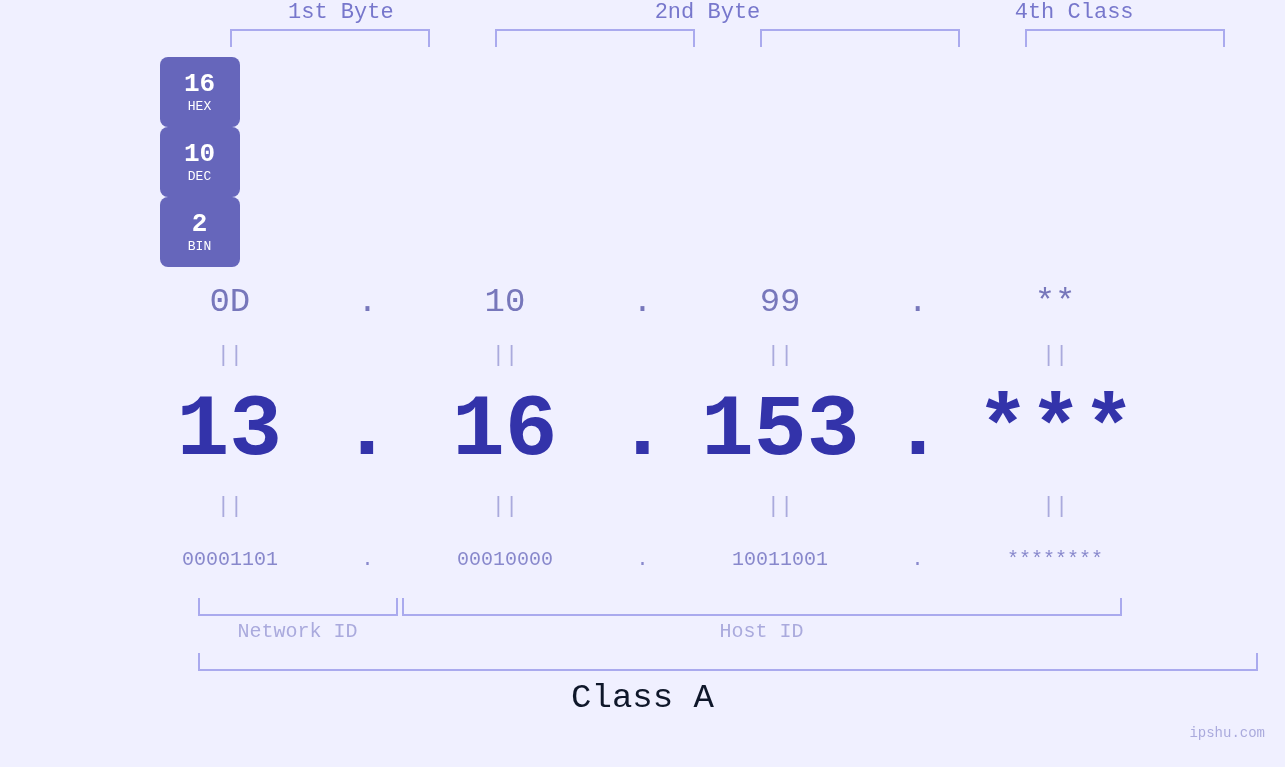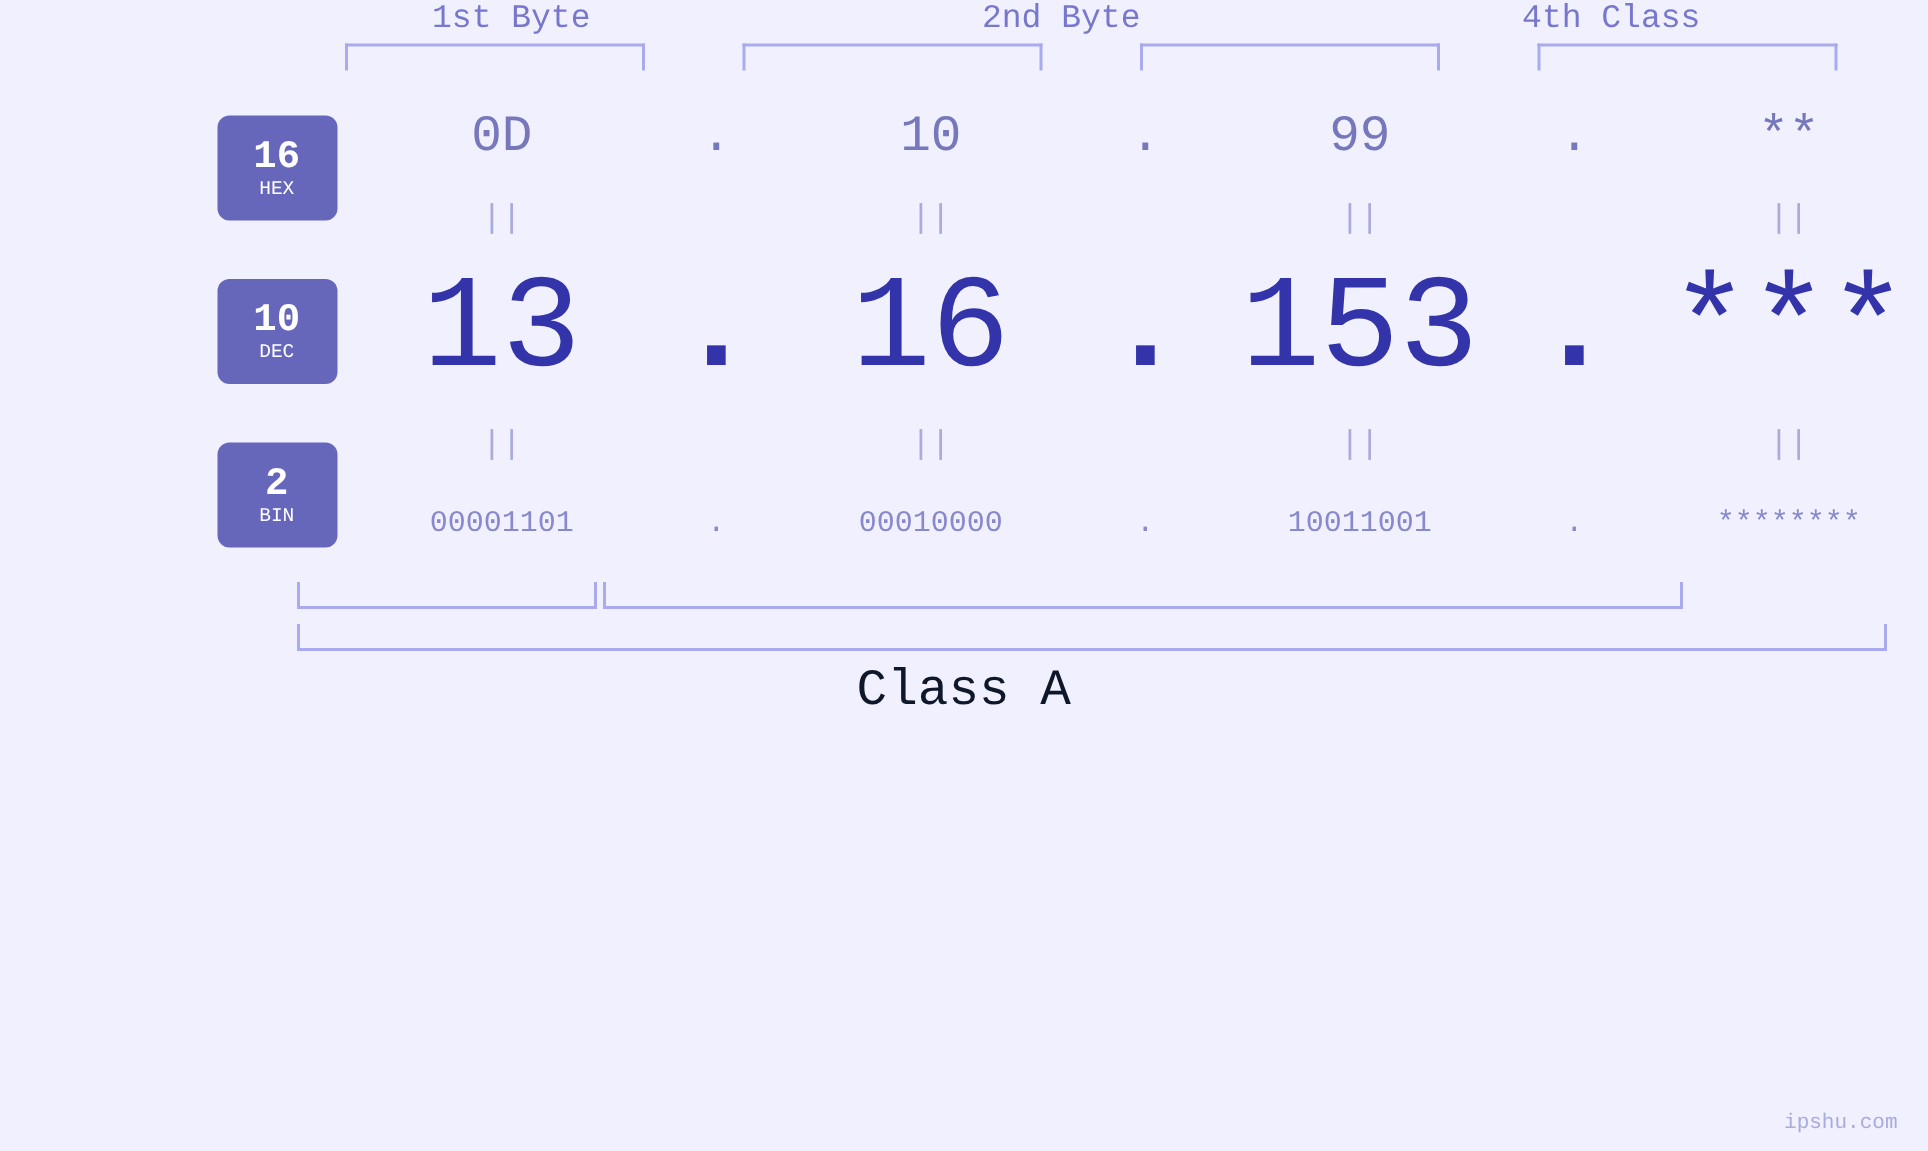--- a/index.html
+++ b/index.html
@@ -110,30 +110,30 @@
     .class-label {
       text-align: center;
       color: #0f172a;
       font-size: 34px;
       font-family: 'Courier New', Courier, monospace;
       margin-top: 8px;
     }
 
     .watermark {
       position: absolute;
-      bottom: 10px;
+      bottom: 26px;
       right: 20px;
       color: #aaaadd;
       font-size: 14px;
       font-family: 'Courier New', Courier, monospace;
     }
 
     .rows-wrapper {
       display: flex;
-      flex-direction: row;
+      flex-direction: column;
       width: 1036px;
       margin-top: 10px;
     }
 
     .badges-column {
       display: flex;
       flex-direction: column;
       justify-content: space-around;
       align-items: center;
       width: 130px;
@@ -170,21 +170,21 @@
 
     .dot {
       width: 40px;
       display: flex;
       align-items: center;
       justify-content: center;
       font-family: 'Courier New', Courier, monospace;
     }
 
     .t-hex { font-size: 34px; color: #7777bb; }
-    .t-dec { font-size: 88px; font-weight: normal; color: #3333aa; line-height: 1; text-align: center; }
+    .t-dec { font-size: 88px; font-weight: bold; color: #3333aa; line-height: 1; text-align: center; }
     .t-bin { font-size: 20px; color: #8888cc; }
     .t-eq  { font-size: 22px; color: #aaaadd; }
     .t-dot-hex { font-size: 34px; color: #7777bb; }
     .t-dot-dec { font-size: 88px; font-weight: bold; color: #3333aa; line-height: 1; }
     .t-dot-bin { font-size: 20px; color: #8888cc; }
   </style>
 </head>
 <body>
 
 <div class="container">
@@ -329,19 +329,23 @@
       </div>
 
     </div>
   </div>
 
   <div style="display:flex; flex-direction:row; width:1060px; margin-left:170px; margin-top:4px;">
     <div class="bracket-net"></div>
     <div class="bracket-host"></div>
   </div>
 
+  <div style="display:flex; flex-direction:row; width:1060px; margin-left:170px; margin-top:4px;">
+    <div class="net-id-label">Network ID</div>
+    <div class="host-id-label">Host ID</div>
+  </div>
 
   <div class="outer-bracket-row"></div>
 
   <div class="class-label">Class A</div>
 
   <div class="watermark">ipshu.com</div>
 </div>
 
 </body></html>

